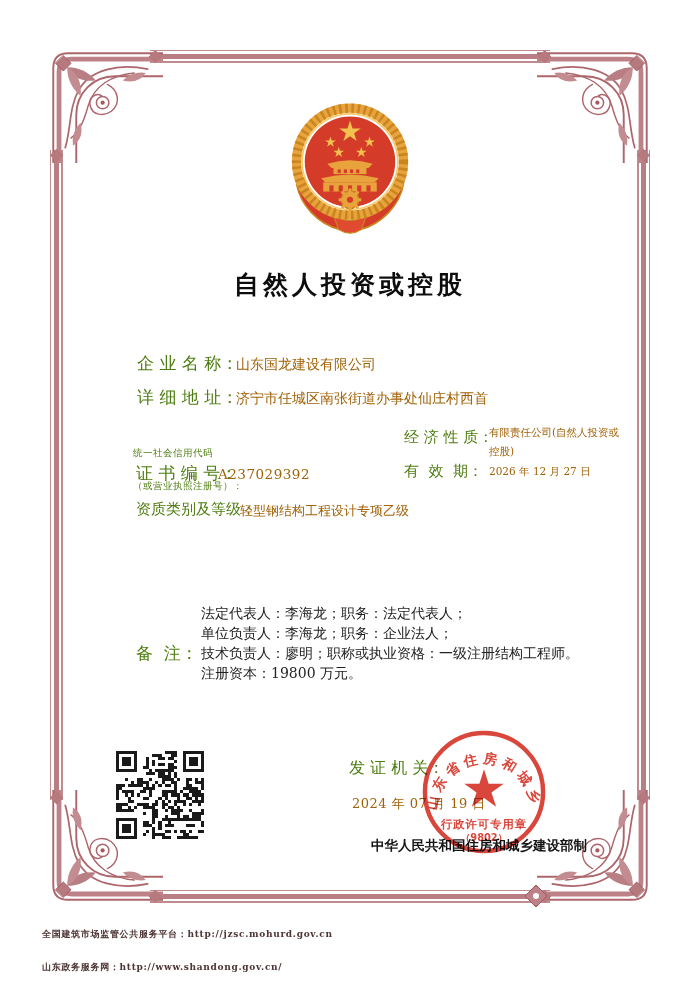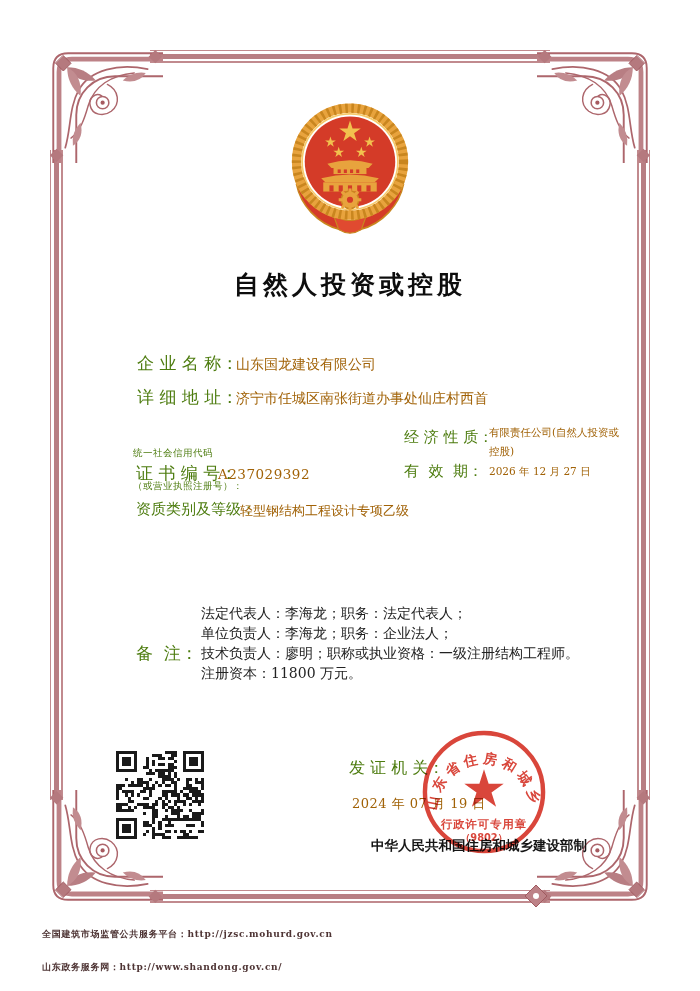--- a/index.html
+++ b/index.html
@@ -172,21 +172,21 @@
   <div class="val" style="left:489px;top:465px;font-size:10.5px;">2026 年 12 月 27 日</div>
 
   <div class="lbl lbl-md" style="left:136px;top:500px;">资质类别及等级：</div>
   <div class="val" style="left:240px;top:502px;font-size:13px;">轻型钢结构工程设计专项乙级</div>
 
   <div class="lbl lbl-lg" style="left:136px;top:606px;margin-top:36px;">备  注：</div>
   <div class="remarks">
     <div>法定代表人：李海龙；职务：法定代表人；</div>
     <div>单位负责人：李海龙；职务：企业法人；</div>
     <div>技术负责人：廖明；职称或执业资格：一级注册结构工程师。</div>
-    <div>注册资本：11800 万元。</div>
+    <div>注册资本：19800 万元。</div>
   </div>
 
   <div class="qr">
     <svg viewBox="0 0 29 29" width="88" height="88" shape-rendering="crispEdges">
       <rect x="0" y="0" width="29" height="29" fill="#fff"></rect>
       <g fill="#1a1a1a">
         <path d="M0,0 h7 v7 h-7 Z M1,1 v5 h5 v-5 Z" fill-rule="evenodd"></path>
         <rect x="2" y="2" width="3" height="3"></rect>
         <path d="M22,0 h7 v7 h-7 Z M23,1 v5 h5 v-5 Z" fill-rule="evenodd"></path>
         <rect x="24" y="2" width="3" height="3"></rect>

